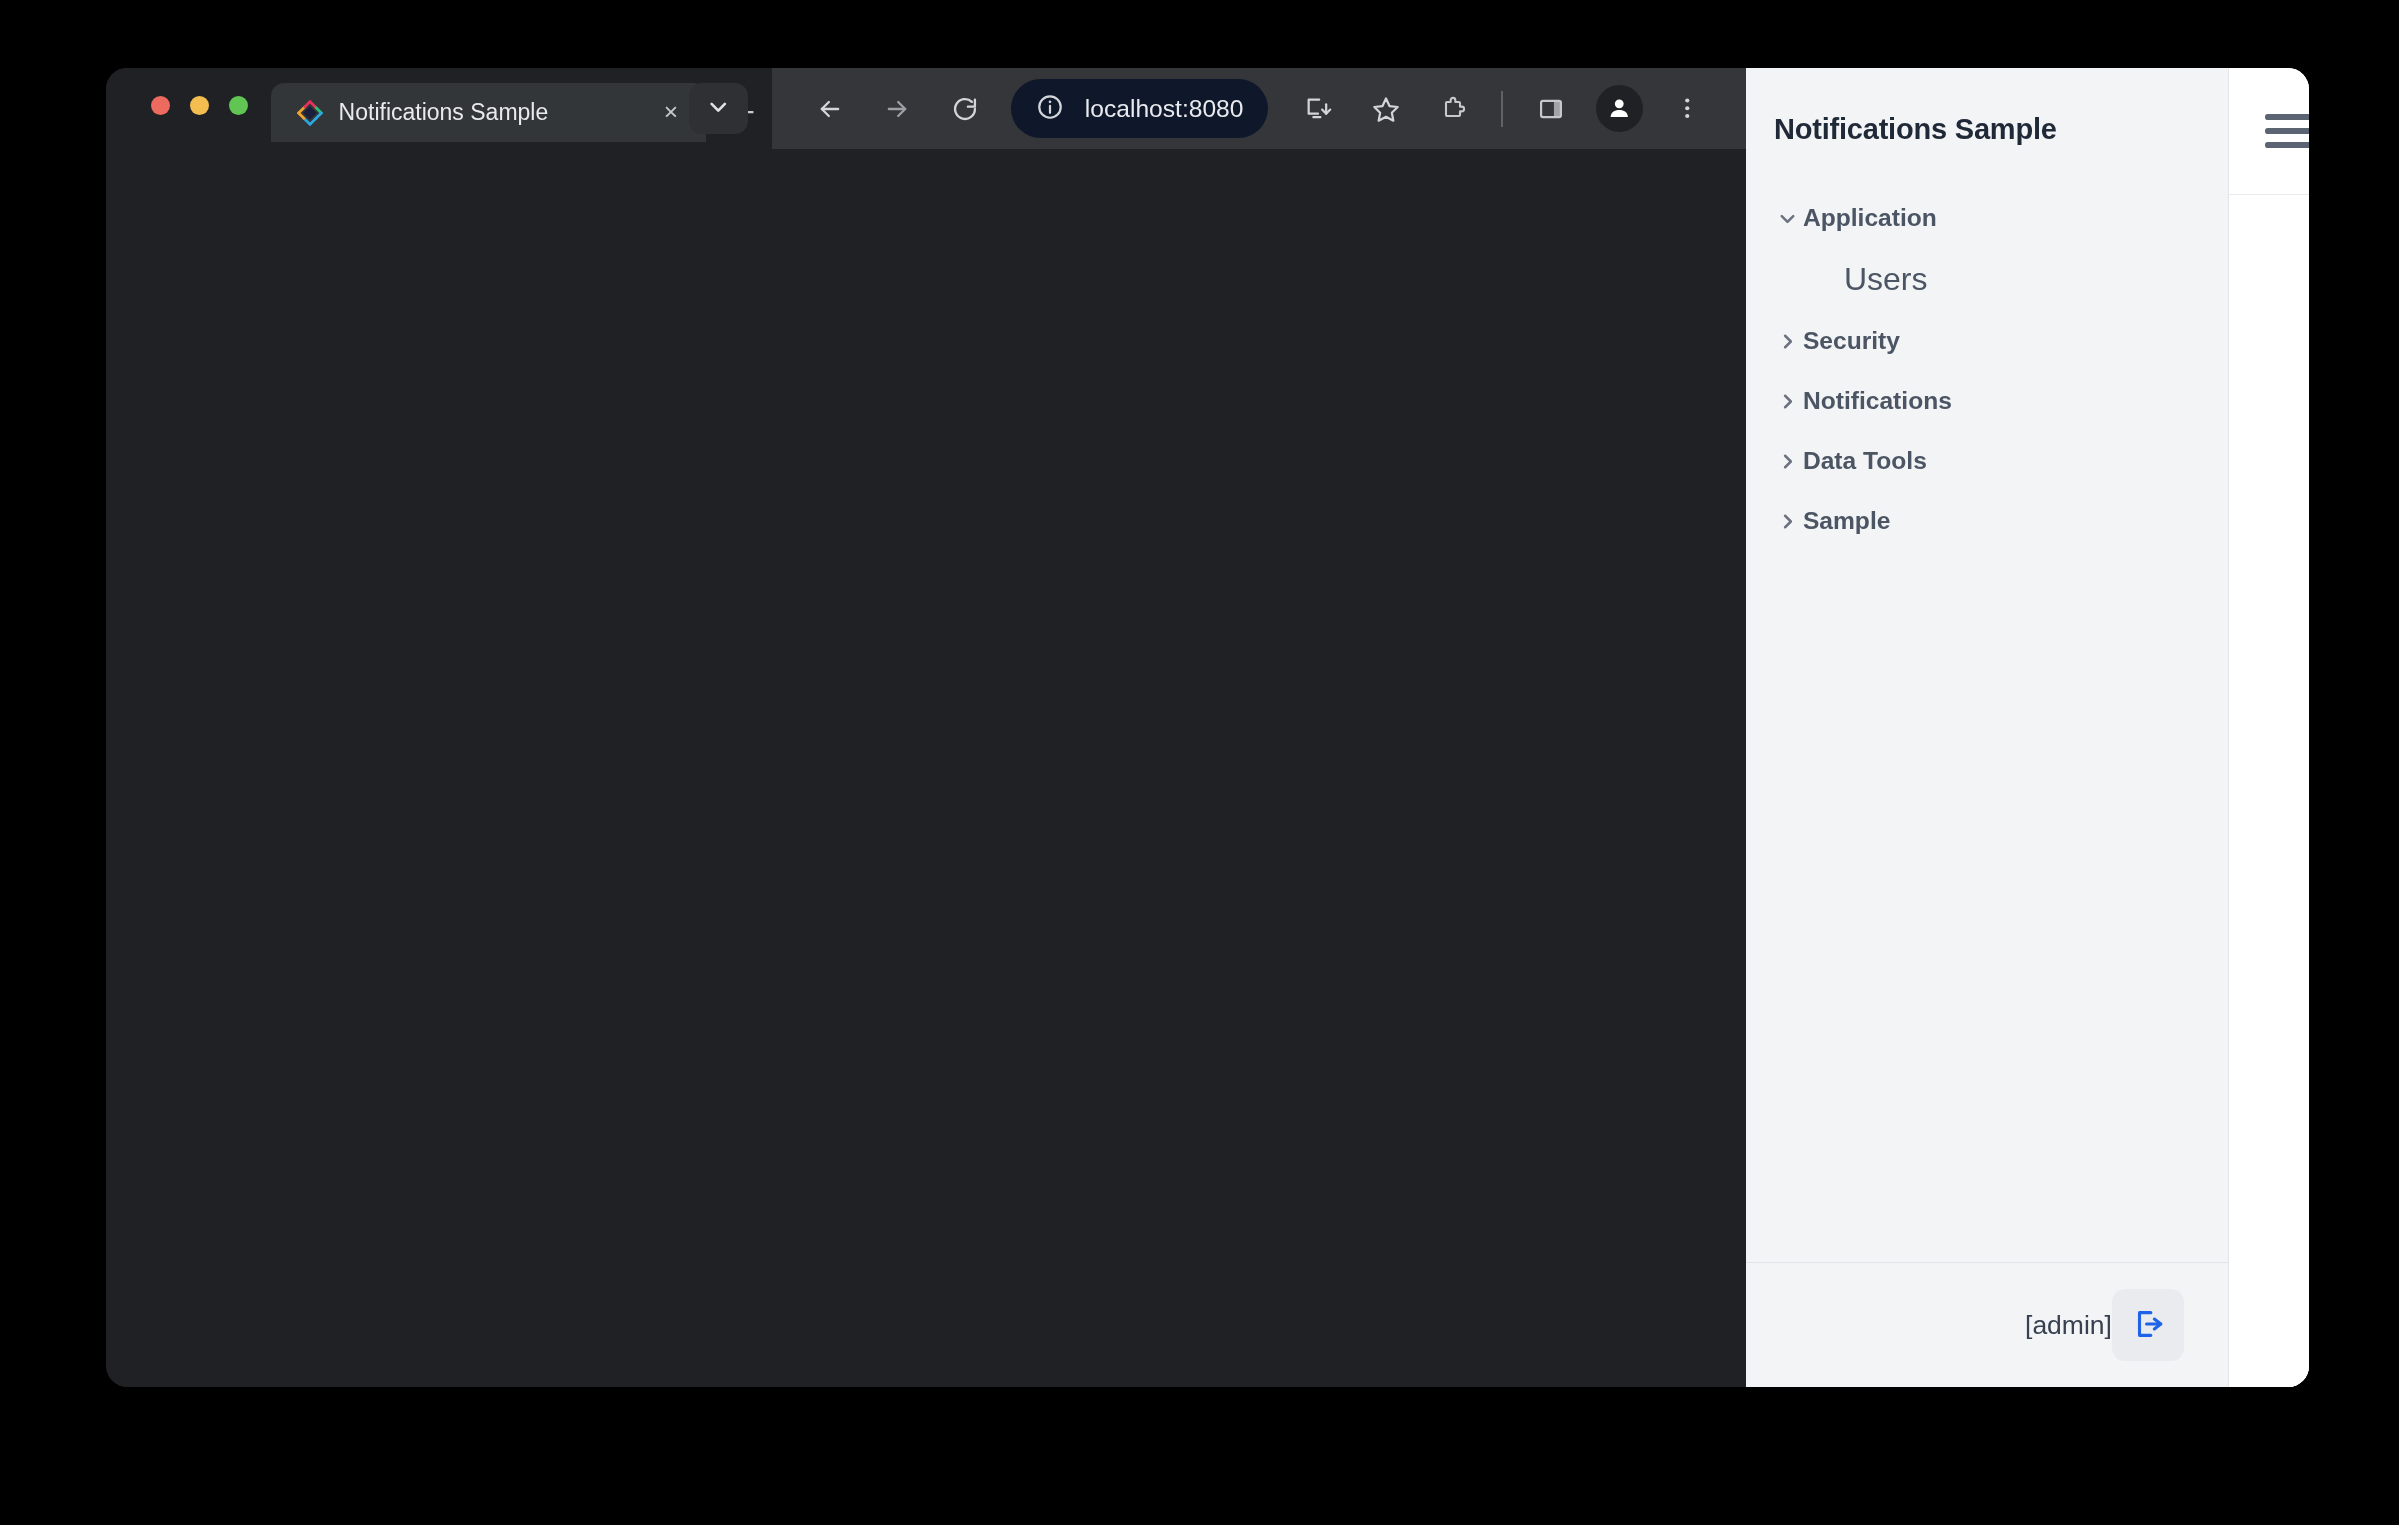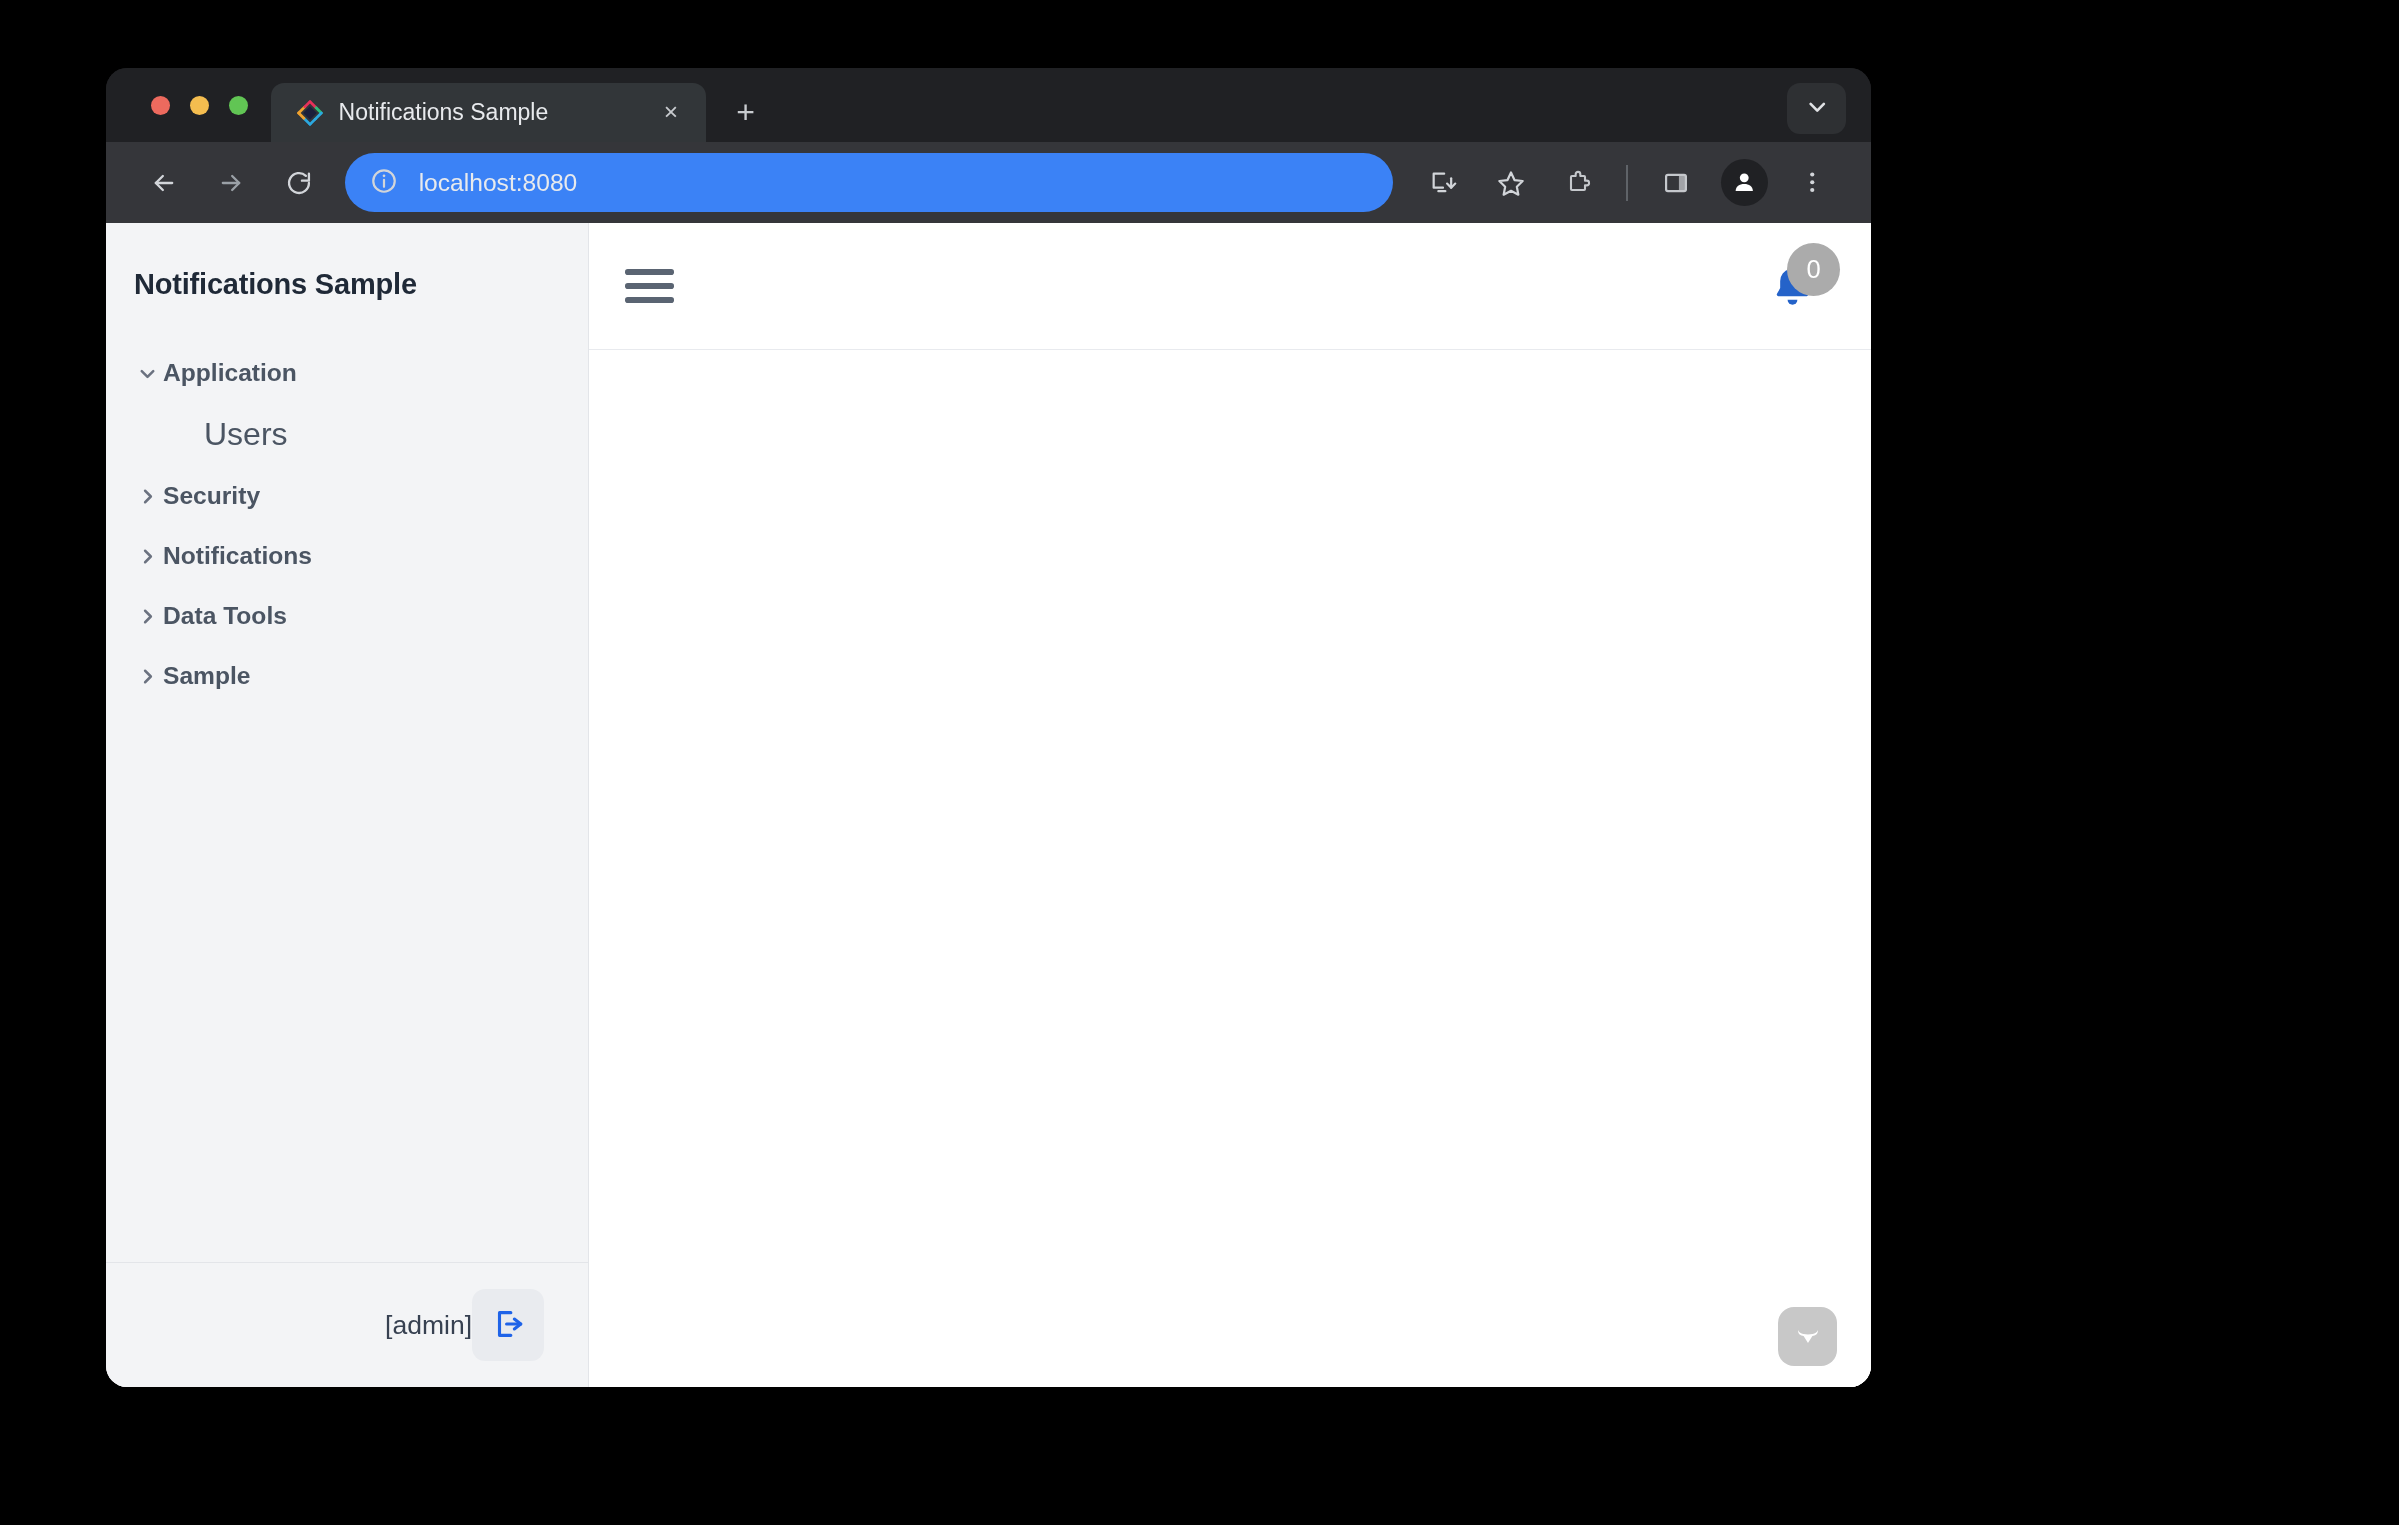--- a/index.html
+++ b/index.html
@@ -7,26 +7,26 @@
     width: 2400px; height: 1526px;
     background: #000000;
     font-family: "Liberation Sans", sans-serif;
     overflow: hidden;
   }
 
   
   .browser-window {
     position: absolute;
     left: 106px; top: 68px;
-    width: 1765px; height: 1319px;
+    width: 2203px; height: 1319px;
     background: #202124;
     border-radius: 21px;
     overflow: hidden;
     display: flex;
-    flex-direction: column;
+    flex-direction: row;
   }
 
   
   .tab-strip {
     position: relative;
     height: 74px;
     background: #202124;
     display: flex;
     align-items: flex-end;
     flex: none;
@@ -102,21 +102,21 @@
     width: 62px; height: 62px;
     display: flex; align-items: center; justify-content: center;
     border-radius: 50%;
     color: #D2D5D9;
     flex: none;
   }
   .omnibox {
     flex: 1;
     height: 59px;
     margin: 0 13.2px 0 9.5px;
-    background: #3b82f6;
+    background: #0f172a;
     border-radius: 32px;
     display: flex;
     align-items: center;
     padding: 0 24.6px;
     gap: 21px;
     min-width: 0;
   }
   .omnibox-url {
     font-size: 24.6px;
     color: #E8EAED;

